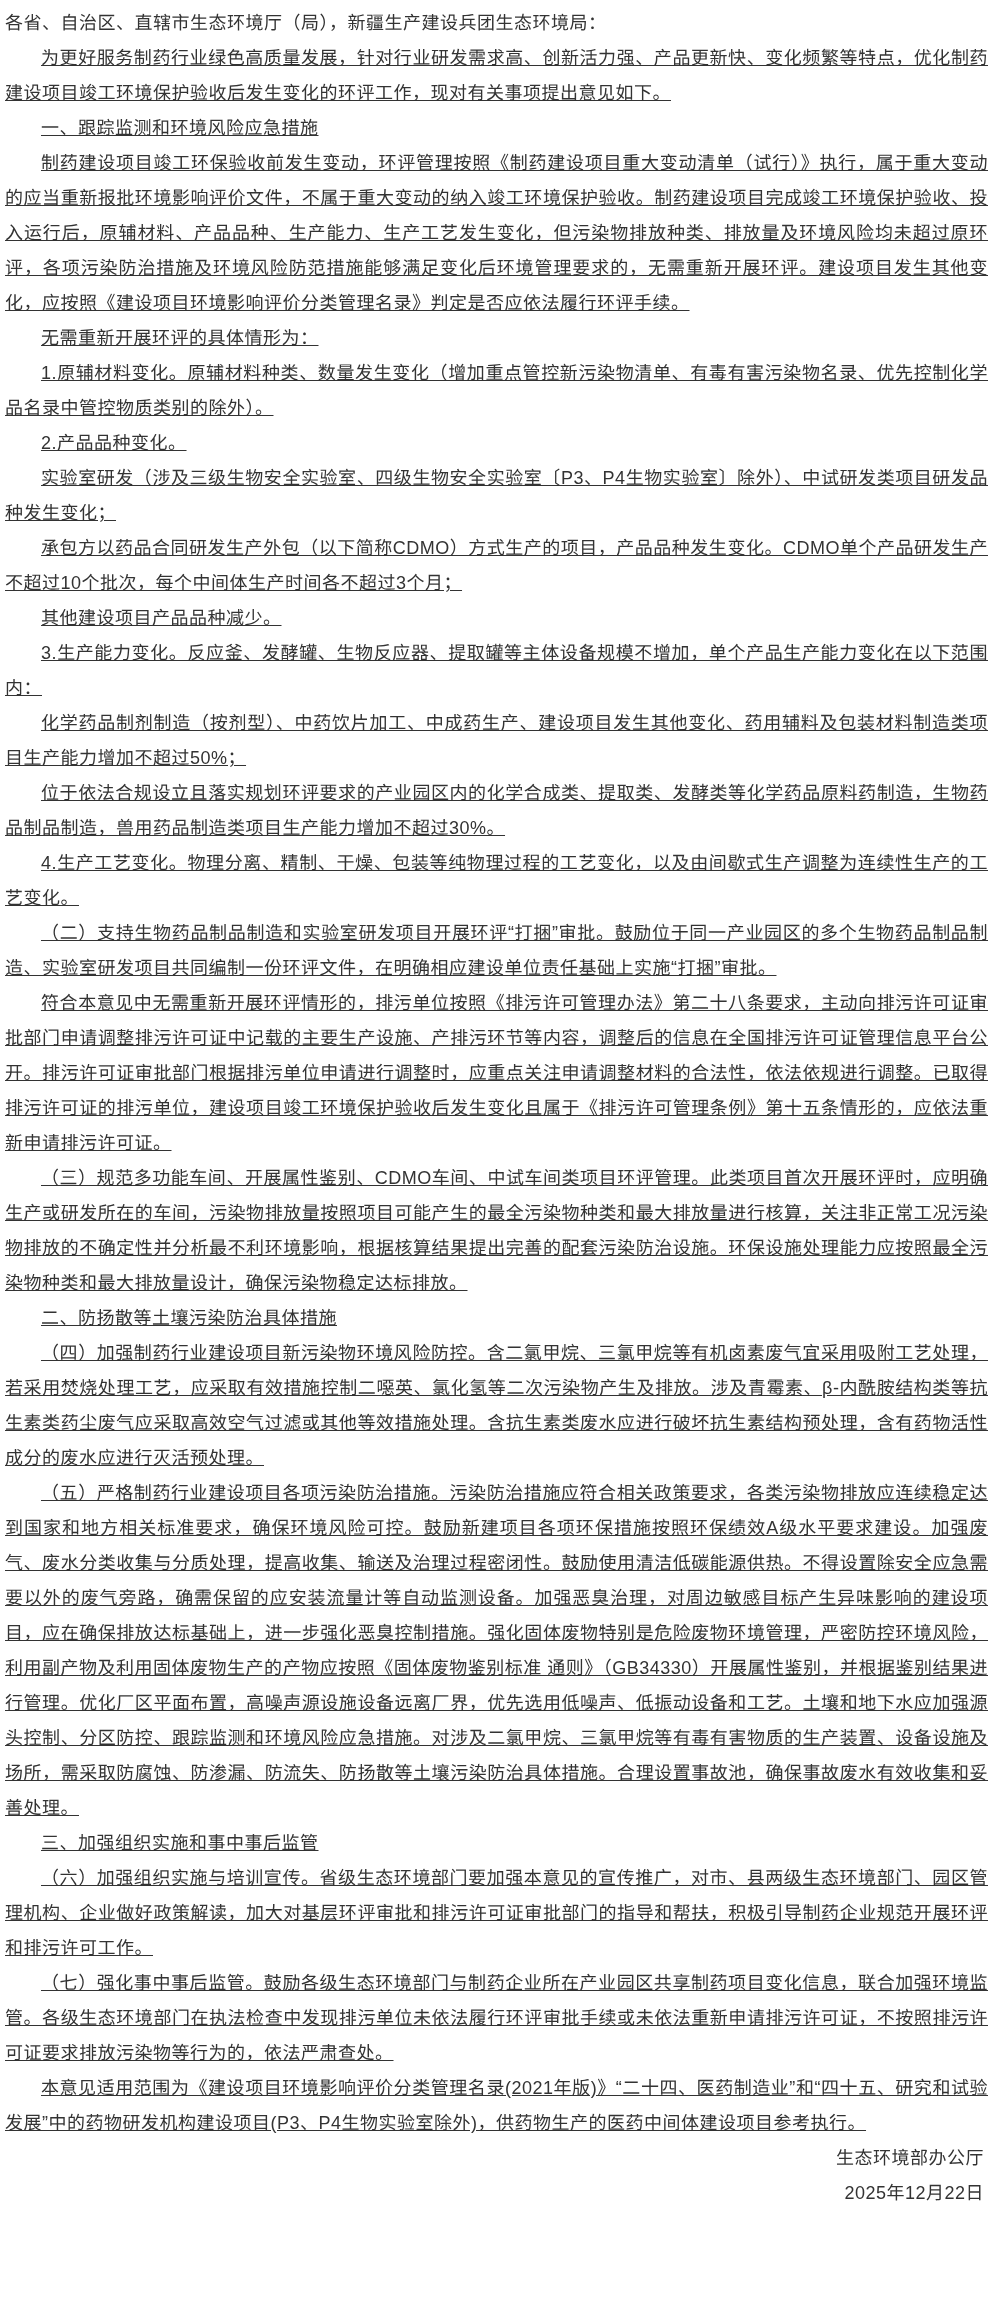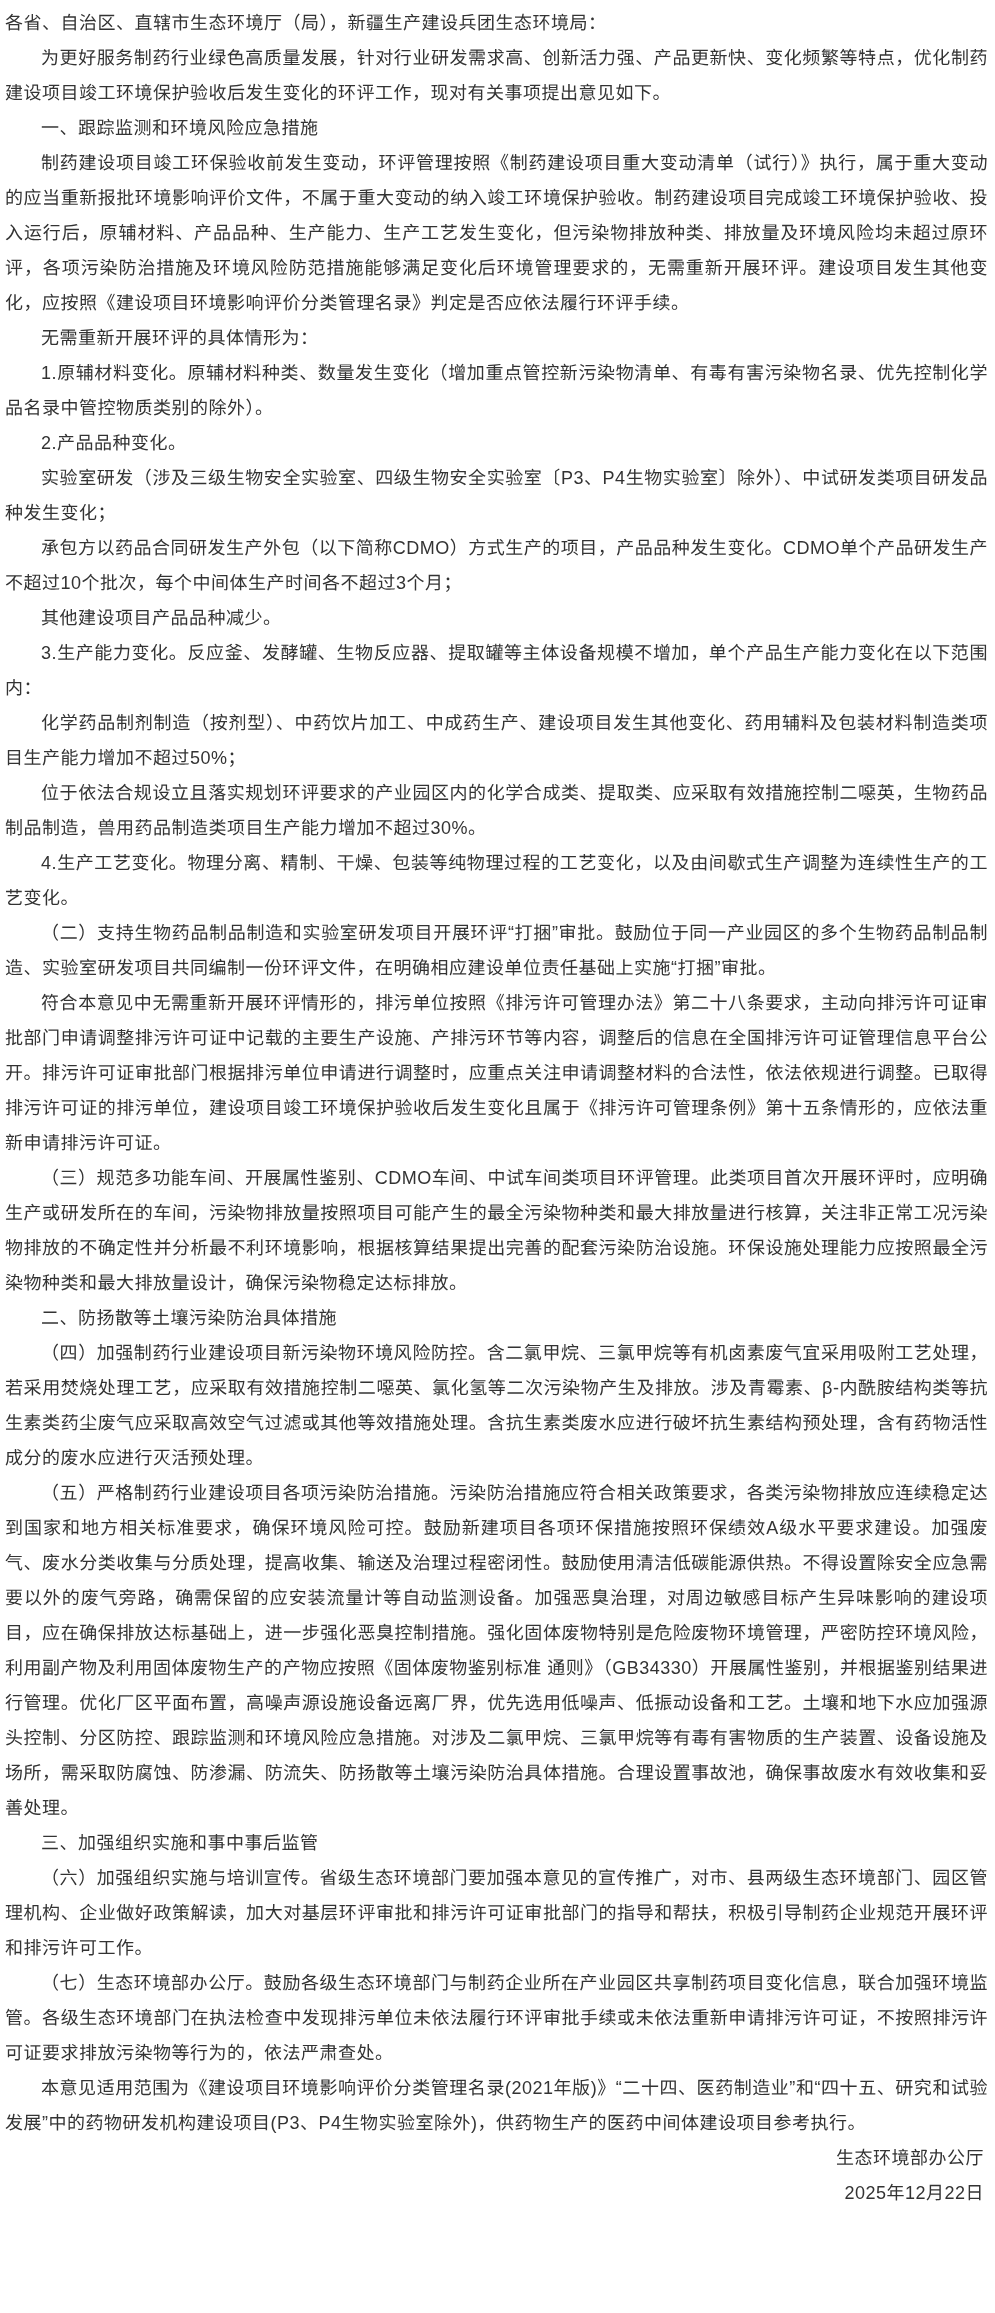--- a/index.html
+++ b/index.html
@@ -19,20 +19,21 @@
     text-align: justify;
     text-justify: inter-ideograph;
     word-break: break-all;
   }
   .doc p {
     margin: 0;
     padding: 0;
   }
   .doc p.indent {
     text-indent: 2em;
+    text-decoration: underline;
   }
   .doc p.right {
     text-align: right;
     text-indent: 0;
     padding-right: 4px;
   }
 </style>
 </head>
 <body>
 
@@ -42,27 +43,27 @@
   <p class="indent">一、跟踪监测和环境风险应急措施</p>
   <p class="indent">制药建设项目竣工环保验收前发生变动，环评管理按照《制药建设项目重大变动清单（试行）》执行，属于重大变动的应当重新报批环境影响评价文件，不属于重大变动的纳入竣工环境保护验收。制药建设项目完成竣工环境保护验收、投入运行后，原辅材料、产品品种、生产能力、生产工艺发生变化，但污染物排放种类、排放量及环境风险均未超过原环评，各项污染防治措施及环境风险防范措施能够满足变化后环境管理要求的，无需重新开展环评。建设项目发生其他变化，应按照《建设项目环境影响评价分类管理名录》判定是否应依法履行环评手续。</p>
   <p class="indent">无需重新开展环评的具体情形为：</p>
   <p class="indent">1.原辅材料变化。原辅材料种类、数量发生变化（增加重点管控新污染物清单、有毒有害污染物名录、优先控制化学品名录中管控物质类别的除外）。</p>
   <p class="indent">2.产品品种变化。</p>
   <p class="indent">实验室研发（涉及三级生物安全实验室、四级生物安全实验室〔P3、P4生物实验室〕除外）、中试研发类项目研发品种发生变化；</p>
   <p class="indent">承包方以药品合同研发生产外包（以下简称CDMO）方式生产的项目，产品品种发生变化。CDMO单个产品研发生产不超过10个批次，每个中间体生产时间各不超过3个月；</p>
   <p class="indent">其他建设项目产品品种减少。</p>
   <p class="indent">3.生产能力变化。反应釜、发酵罐、生物反应器、提取罐等主体设备规模不增加，单个产品生产能力变化在以下范围内：</p>
   <p class="indent">化学药品制剂制造（按剂型）、中药饮片加工、中成药生产、建设项目发生其他变化、药用辅料及包装材料制造类项目生产能力增加不超过50%；</p>
-  <p class="indent">位于依法合规设立且落实规划环评要求的产业园区内的化学合成类、提取类、应采取有效措施控制二噁英，生物药品制品制造，兽用药品制造类项目生产能力增加不超过30%。</p>
+  <p class="indent">位于依法合规设立且落实规划环评要求的产业园区内的化学合成类、提取类、发酵类等化学药品原料药制造，生物药品制品制造，兽用药品制造类项目生产能力增加不超过30%。</p>
   <p class="indent">4.生产工艺变化。物理分离、精制、干燥、包装等纯物理过程的工艺变化，以及由间歇式生产调整为连续性生产的工艺变化。</p>
   <p class="indent">（二）支持生物药品制品制造和实验室研发项目开展环评“打捆”审批。鼓励位于同一产业园区的多个生物药品制品制造、实验室研发项目共同编制一份环评文件，在明确相应建设单位责任基础上实施“打捆”审批。</p>
   <p class="indent">符合本意见中无需重新开展环评情形的，排污单位按照《排污许可管理办法》第二十八条要求，主动向排污许可证审批部门申请调整排污许可证中记载的主要生产设施、产排污环节等内容，调整后的信息在全国排污许可证管理信息平台公开。排污许可证审批部门根据排污单位申请进行调整时，应重点关注申请调整材料的合法性，依法依规进行调整。已取得排污许可证的排污单位，建设项目竣工环境保护验收后发生变化且属于《排污许可管理条例》第十五条情形的，应依法重新申请排污许可证。</p>
   <p class="indent">（三）规范多功能车间、开展属性鉴别、CDMO车间、中试车间类项目环评管理。此类项目首次开展环评时，应明确生产或研发所在的车间，污染物排放量按照项目可能产生的最全污染物种类和最大排放量进行核算，关注非正常工况污染物排放的不确定性并分析最不利环境影响，根据核算结果提出完善的配套污染防治设施。环保设施处理能力应按照最全污染物种类和最大排放量设计，确保污染物稳定达标排放。</p>
   <p class="indent">二、防扬散等土壤污染防治具体措施</p>
   <p class="indent">（四）加强制药行业建设项目新污染物环境风险防控。含二氯甲烷、三氯甲烷等有机卤素废气宜采用吸附工艺处理，若采用焚烧处理工艺，应采取有效措施控制二噁英、氯化氢等二次污染物产生及排放。涉及青霉素、β-内酰胺结构类等抗生素类药尘废气应采取高效空气过滤或其他等效措施处理。含抗生素类废水应进行破坏抗生素结构预处理，含有药物活性成分的废水应进行灭活预处理。</p>
   <p class="indent">（五）严格制药行业建设项目各项污染防治措施。污染防治措施应符合相关政策要求，各类污染物排放应连续稳定达到国家和地方相关标准要求，确保环境风险可控。鼓励新建项目各项环保措施按照环保绩效A级水平要求建设。加强废气、废水分类收集与分质处理，提高收集、输送及治理过程密闭性。鼓励使用清洁低碳能源供热。不得设置除安全应急需要以外的废气旁路，确需保留的应安装流量计等自动监测设备。加强恶臭治理，对周边敏感目标产生异味影响的建设项目，应在确保排放达标基础上，进一步强化恶臭控制措施。强化固体废物特别是危险废物环境管理，严密防控环境风险，利用副产物及利用固体废物生产的产物应按照《固体废物鉴别标准 通则》（GB34330）开展属性鉴别，并根据鉴别结果进行管理。优化厂区平面布置，高噪声源设施设备远离厂界，优先选用低噪声、低振动设备和工艺。土壤和地下水应加强源头控制、分区防控、跟踪监测和环境风险应急措施。对涉及二氯甲烷、三氯甲烷等有毒有害物质的生产装置、设备设施及场所，需采取防腐蚀、防渗漏、防流失、防扬散等土壤污染防治具体措施。合理设置事故池，确保事故废水有效收集和妥善处理。</p>
   <p class="indent">三、加强组织实施和事中事后监管</p>
   <p class="indent">（六）加强组织实施与培训宣传。省级生态环境部门要加强本意见的宣传推广，对市、县两级生态环境部门、园区管理机构、企业做好政策解读，加大对基层环评审批和排污许可证审批部门的指导和帮扶，积极引导制药企业规范开展环评和排污许可工作。</p>
-  <p class="indent">（七）生态环境部办公厅。鼓励各级生态环境部门与制药企业所在产业园区共享制药项目变化信息，联合加强环境监管。各级生态环境部门在执法检查中发现排污单位未依法履行环评审批手续或未依法重新申请排污许可证，不按照排污许可证要求排放污染物等行为的，依法严肃查处。</p>
+  <p class="indent">（七）强化事中事后监管。鼓励各级生态环境部门与制药企业所在产业园区共享制药项目变化信息，联合加强环境监管。各级生态环境部门在执法检查中发现排污单位未依法履行环评审批手续或未依法重新申请排污许可证，不按照排污许可证要求排放污染物等行为的，依法严肃查处。</p>
   <p class="indent">本意见适用范围为《建设项目环境影响评价分类管理名录(2021年版)》“二十四、医药制造业”和“四十五、研究和试验发展”中的药物研发机构建设项目(P3、P4生物实验室除外)，供药物生产的医药中间体建设项目参考执行。</p>
   <p class="right">生态环境部办公厅</p>
   <p class="right">2025年12月22日</p>
 </div>
 
 </body></html>

